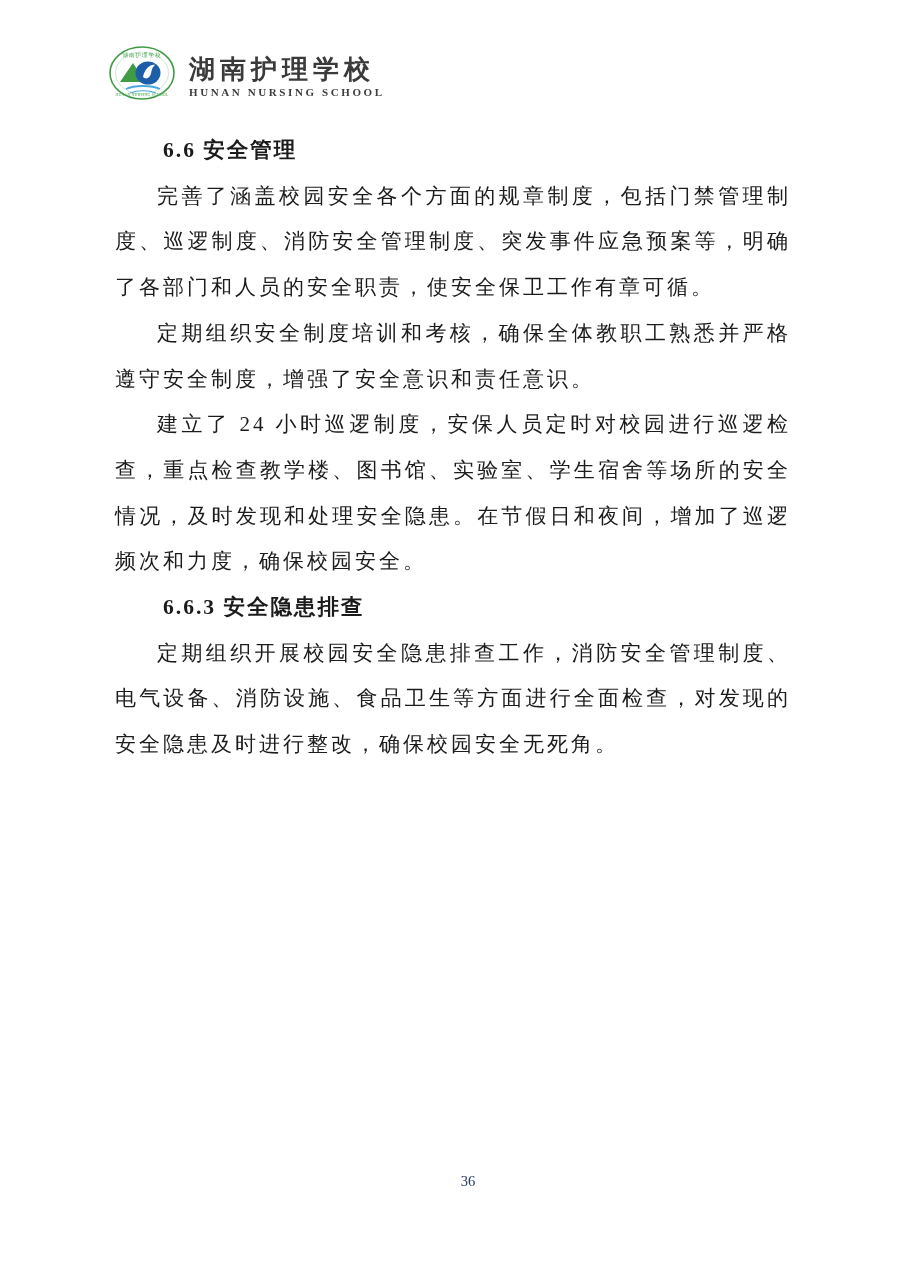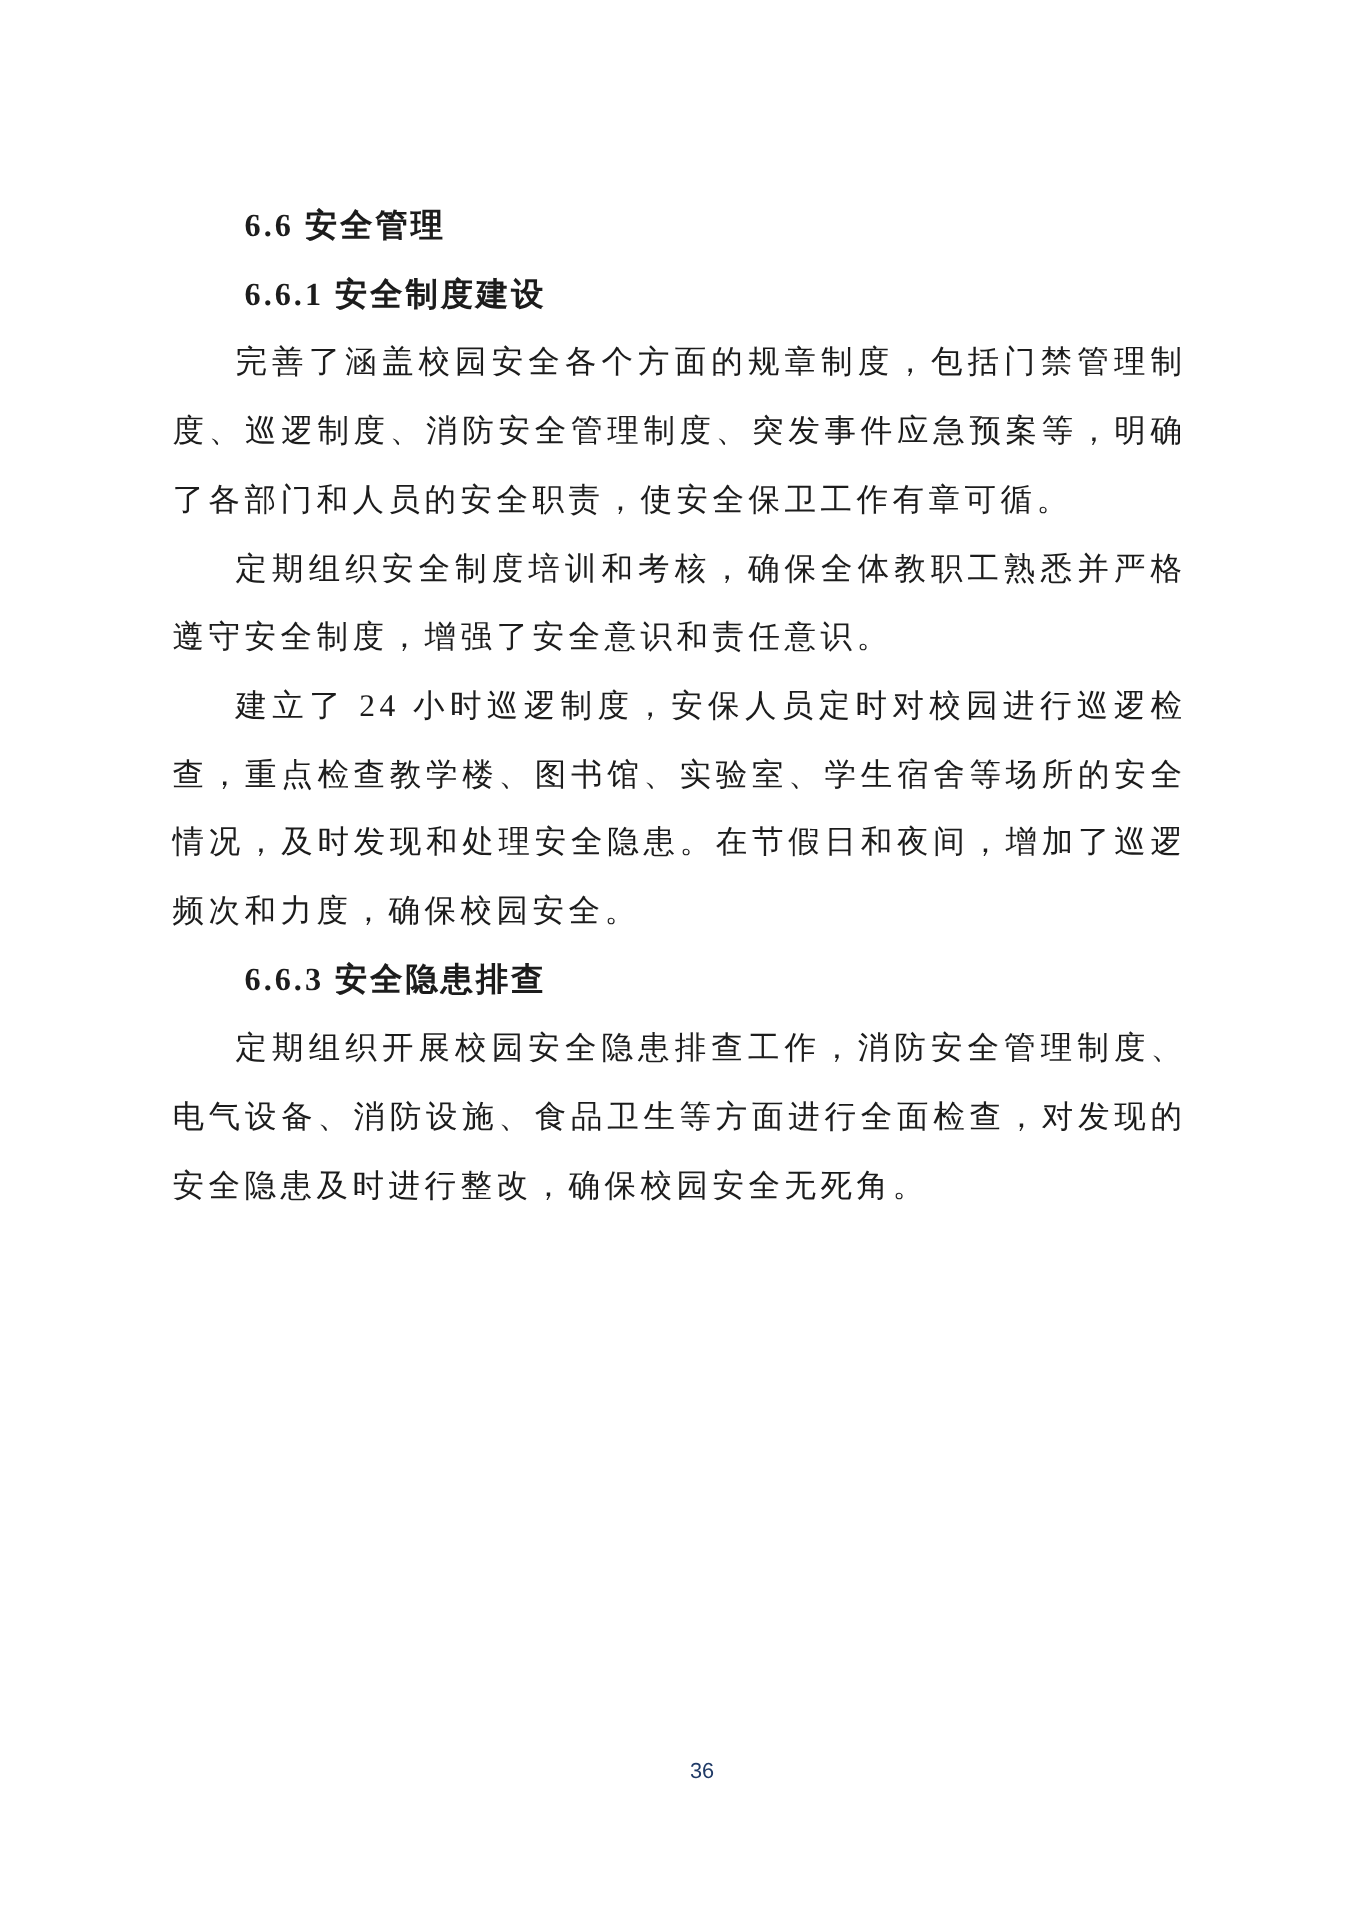--- a/index.html
+++ b/index.html
@@ -58,35 +58,51 @@
     margin:0;
     text-indent:2em;
   }
   
   .footer{
     position:absolute;left:0;top:1172px;width:100%;
     text-align:center;
   }
   .page-num{
     font-size:14.5px;color:#1f3a66;
-    font-family:Liberation Sans, sans-serif;
+    font-family:Liberation Serif, serif;
     margin-left:36px;
   }
 </style>
 </head>
 <body>
 
 <div class="page">
 
   <div class="hdr">
+    <div class="logo-block">
+      <svg width="74" height="66" viewBox="0 0 74 66">
+        <ellipse cx="36" cy="29" rx="32" ry="26" fill="#ffffff" stroke="#3f9c45" stroke-width="1.6"></ellipse>
+        <ellipse cx="36" cy="29" rx="26.5" ry="21" fill="#ffffff" stroke="#bfe2c4" stroke-width="0.8"></ellipse>
+        <path d="M14 38 L27 19 L34 30 L38 25 L44 38 Z" fill="#3f9c45"></path>
+        <ellipse cx="42" cy="29" rx="12.5" ry="11.5" fill="#1c5fa8"></ellipse>
+        <path d="M37 33 C39 24 45 20 49 21 C45 24 46 28 44 32 C42 35 39 35 37 33 Z" fill="#ffffff"></path>
+        <path d="M20 45 C28 41 46 41 54 45" fill="none" stroke="#4aa7d8" stroke-width="1.8"></path>
+        <path d="M24 49 C31 46 43 46 50 49" fill="none" stroke="#4aa7d8" stroke-width="1.2"></path>
+        <text x="36" y="13" text-anchor="middle" font-size="5.5" fill="#3f9c45" letter-spacing="1">湖南护理学校</text>
+        <text x="36" y="52" text-anchor="middle" font-size="3.6" fill="#3f9c45" letter-spacing="0.4">HUNAN NURSING SCHOOL</text>
+      </svg>
+      <div class="logo-text">
+        <div class="logo-cn">湖南护理学校</div>
+        <div class="logo-en">HUNAN NURSING SCHOOL</div>
+      </div>
+    </div>
   </div>
 
   <div class="doc">
     <h2>6.6 安全管理</h2>
-    <h3>6.6.1 安全制度建设</h3>
     <p>完善了涵盖校园安全各个方面的规章制度，包括门禁管理制度、巡逻制度、消防安全管理制度、突发事件应急预案等，明确了各部门和人员的安全职责，使安全保卫工作有章可循。</p>
     <p>定期组织安全制度培训和考核，确保全体教职工熟悉并严格遵守安全制度，增强了安全意识和责任意识。</p>
     <p>建立了 24 小时巡逻制度，安保人员定时对校园进行巡逻检查，重点检查教学楼、图书馆、实验室、学生宿舍等场所的安全情况，及时发现和处理安全隐患。在节假日和夜间，增加了巡逻频次和力度，确保校园安全。</p>
     <h3>6.6.3 安全隐患排查</h3>
     <p>定期组织开展校园安全隐患排查工作，消防安全管理制度、电气设备、消防设施、食品卫生等方面进行全面检查，对发现的安全隐患及时进行整改，确保校园安全无死角。</p>
   </div>
 
   <div class="footer">
     <span class="page-num">36</span>
   </div>

